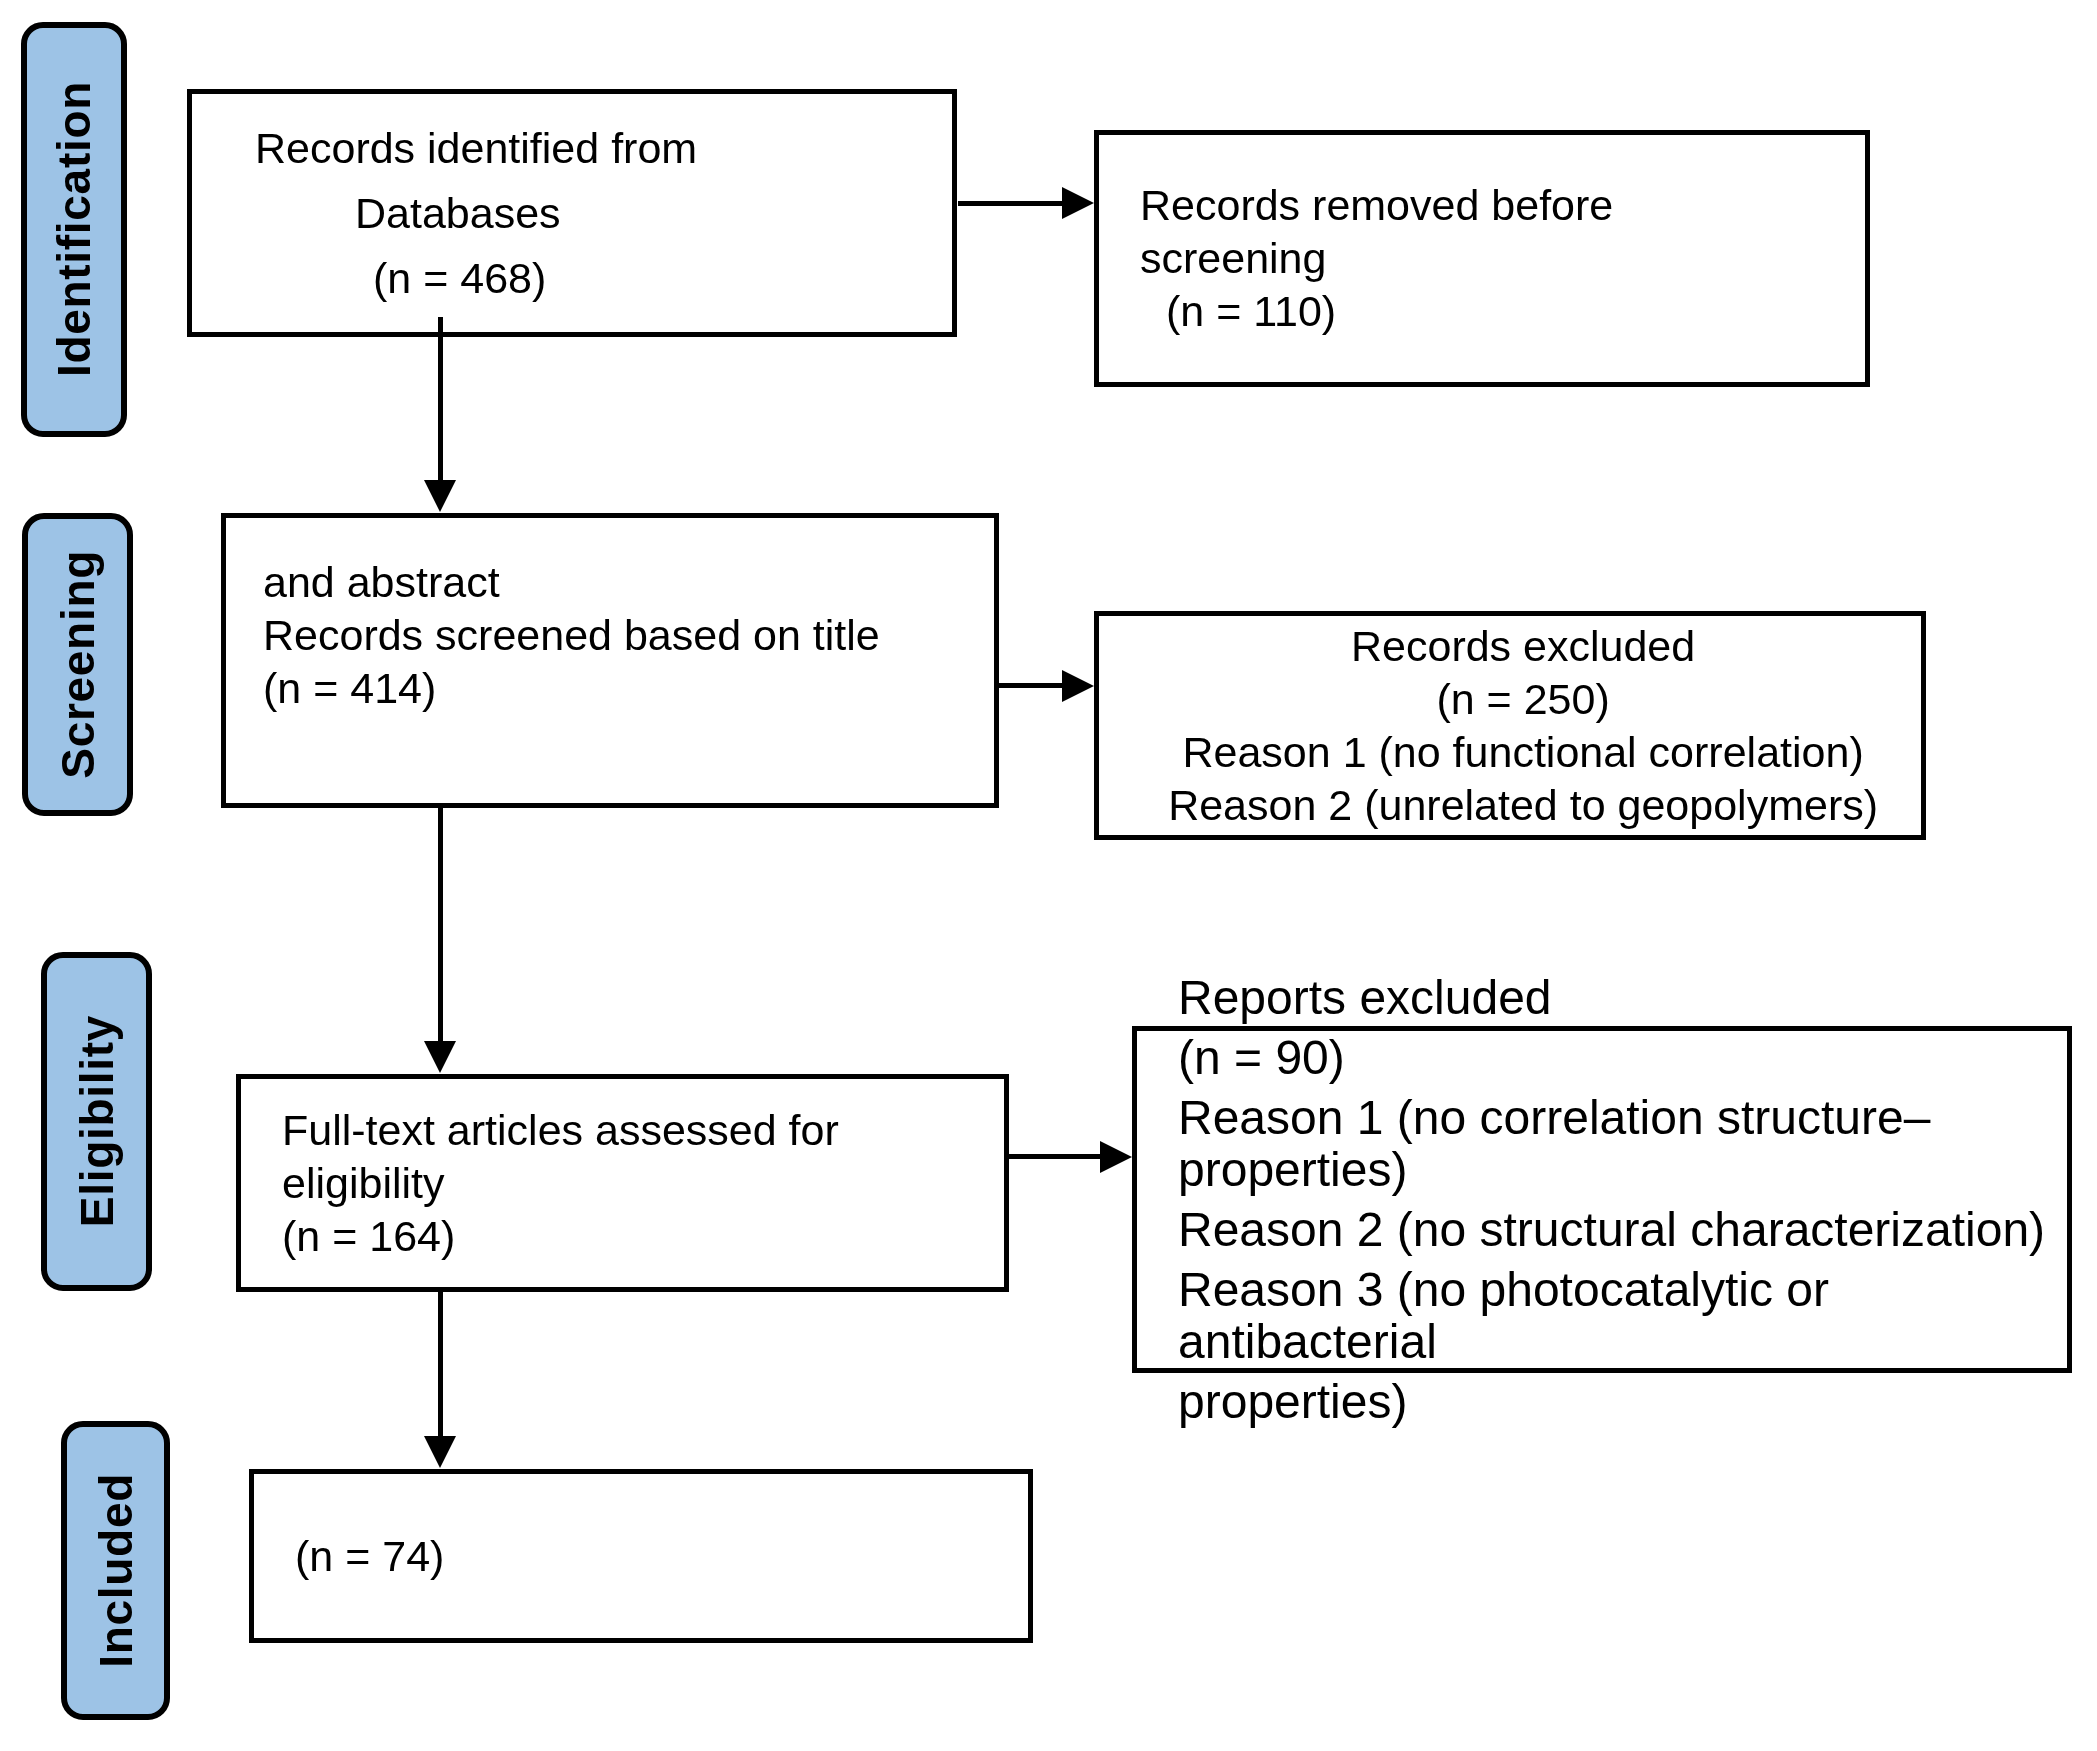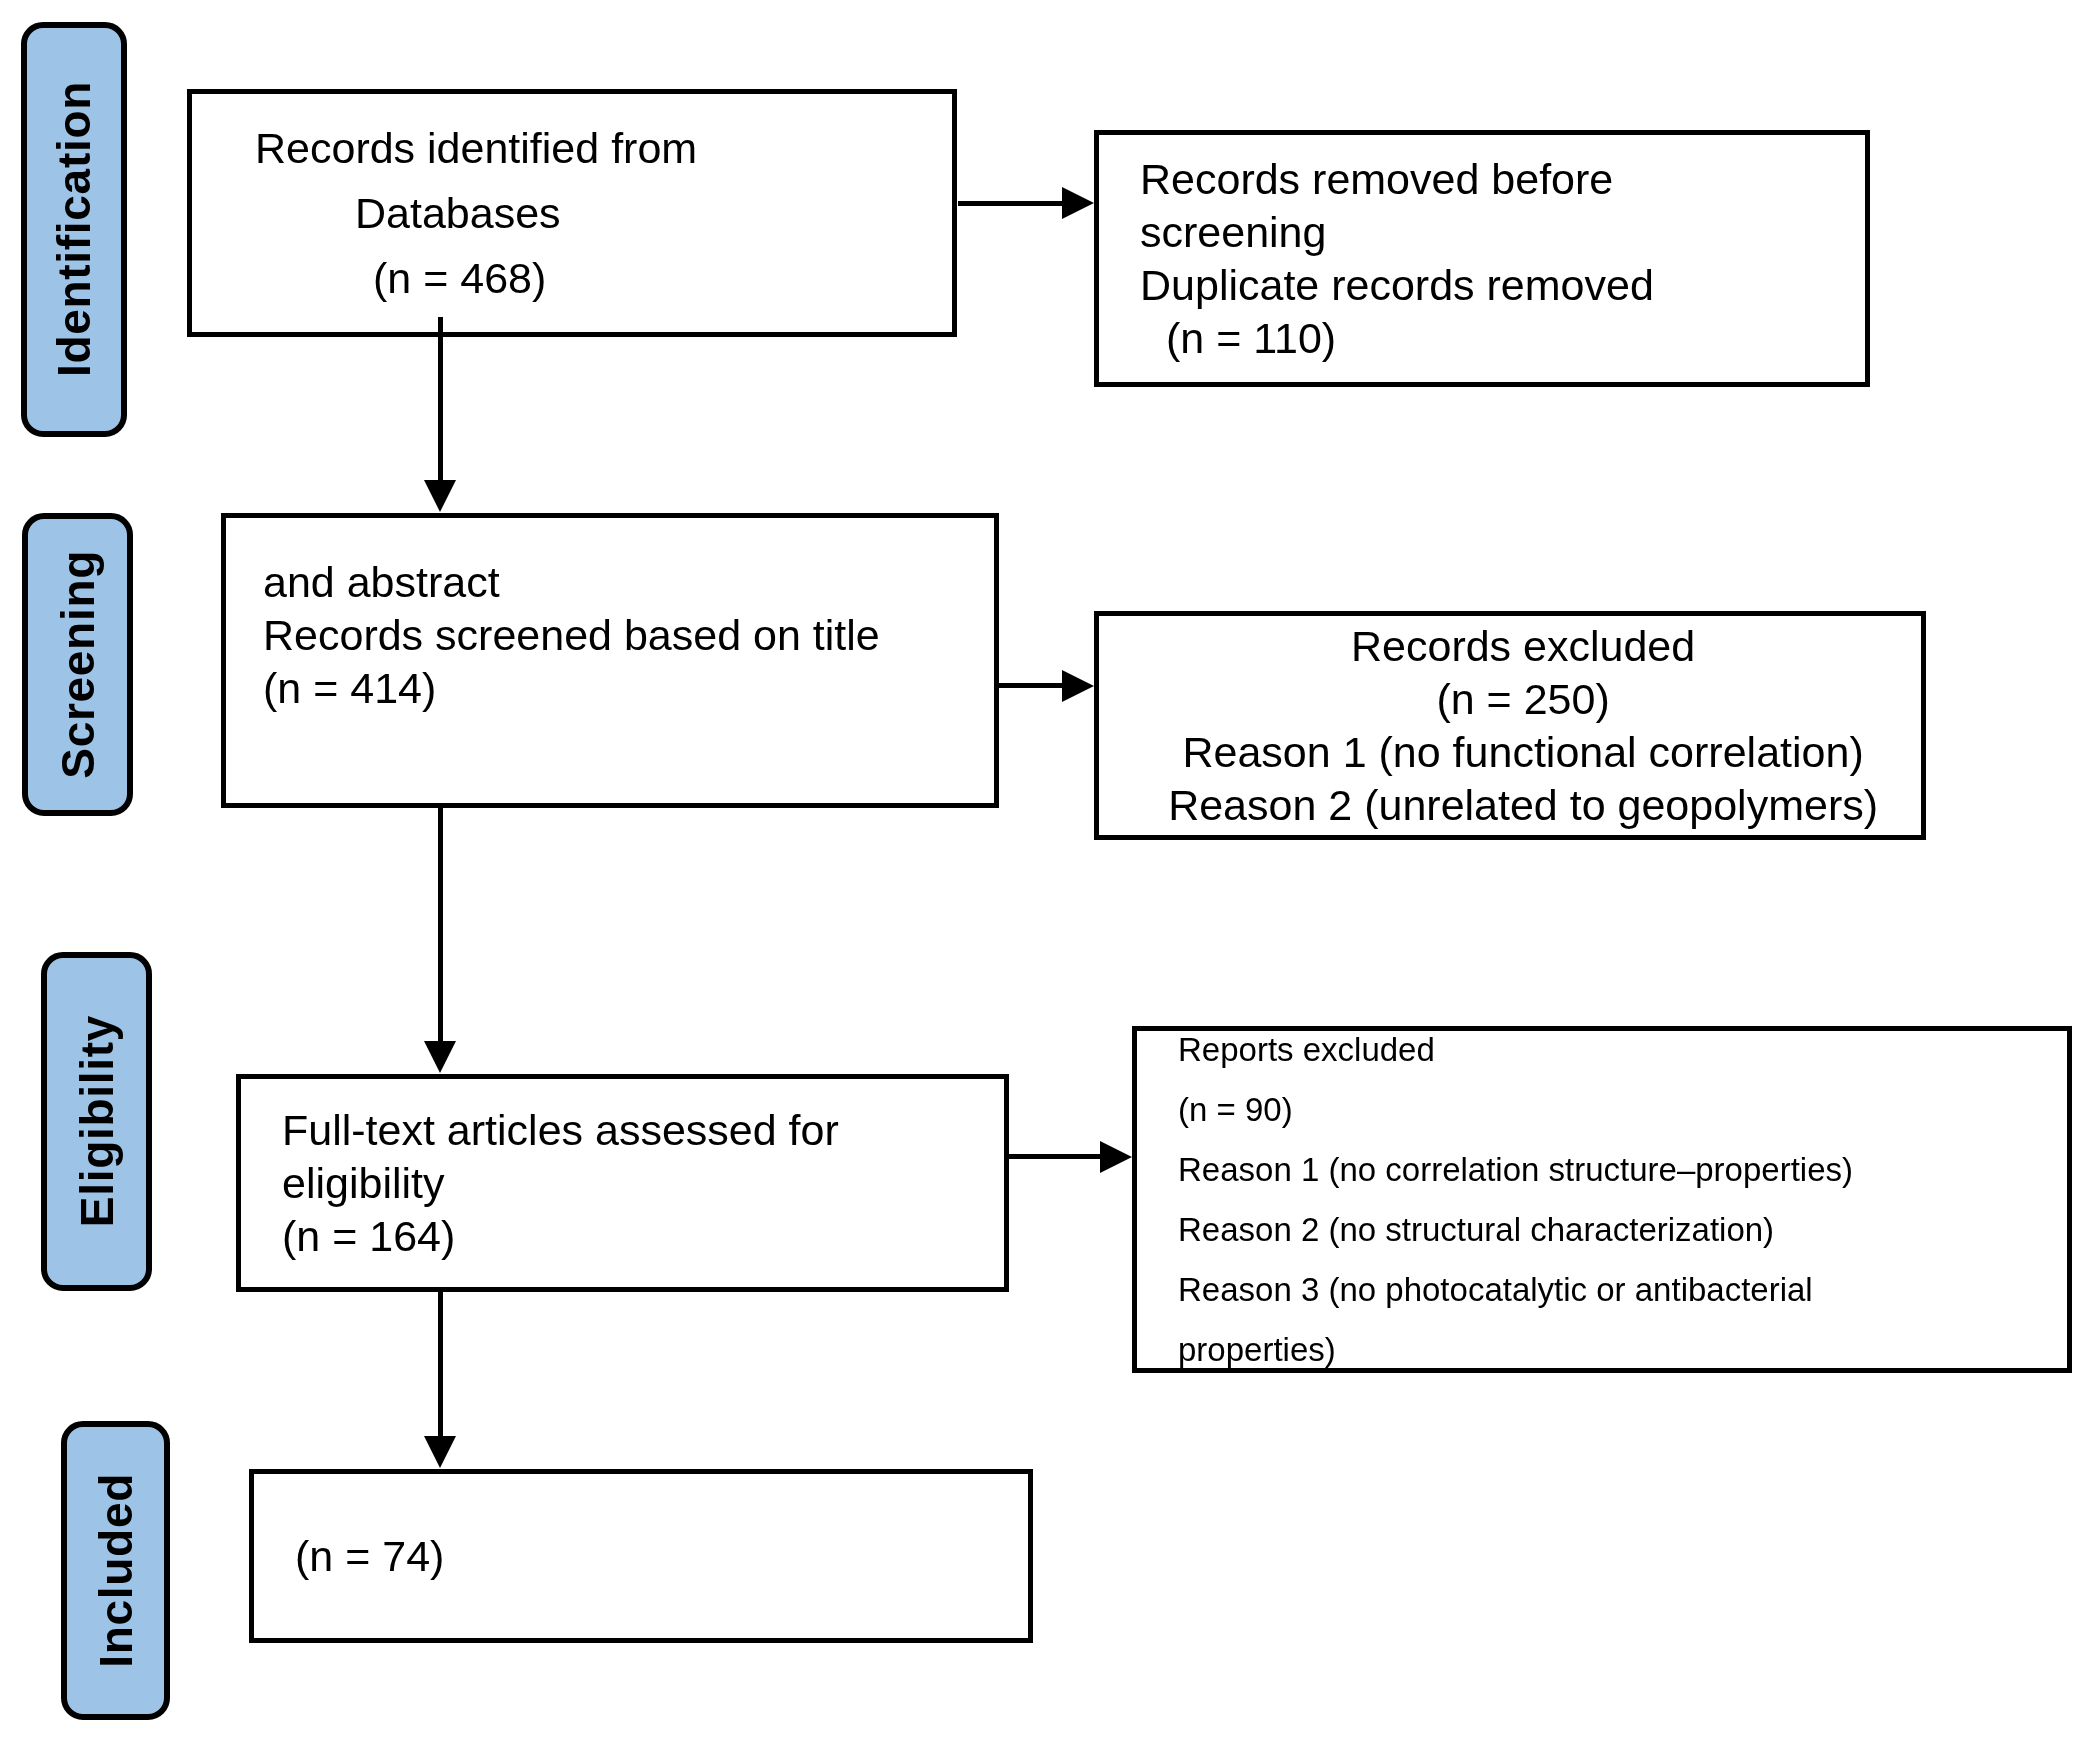--- a/index.html
+++ b/index.html
@@ -32,21 +32,21 @@
   
   .fbox {
     position: absolute;
     background: #fff;
     border: 5.2px solid #000;
     box-sizing: border-box;
     display: flex; flex-direction: column; justify-content: center;
     font-size: 43px; line-height: 53px;
   }
   .fbox.top-align { justify-content: flex-start; padding-top: 38px; }
-  .fbox.small { font-size: 33px; line-height: 52px; gap: 8px; }
+  .fbox.small { font-size: 48px; line-height: 52px; gap: 8px; }
   .fbox.loose { line-height: 65px; }
   .pl-85 { padding-left: 63px; padding-right: 14.8px; }
   .pl-55 { padding-left: 41px; padding-right: 14.8px; }
   .pl-50 { padding-left: 37px; padding-right: 14.8px; }
   .ind-135 { padding-left: 100px; }
   .ind-160 { padding-left: 118px; }
   .ind-35  { padding-left: 26px; }
 
   
   .shaft-h { position: absolute; height: 5.2px; background: #000; }
@@ -84,21 +84,20 @@
 
   <div class="fbox loose pl-85" style="left:187px; top:89px; width:770px; height:248px;">
     <div>Records identified from</div>
     <div class="ind-135">Databases</div>
     <div class="ind-160">(n = 468)</div>
   </div>
 
   <div class="fbox pl-55" style="left:1094px; top:130px; width:776px; height:257px;">
     <div>Records removed before</div>
     <div>screening</div>
-    <div>Duplicate records removed</div>
     <div class="ind-35">(n = 110)</div>
   </div>
 
   <div class="fbox top-align pl-50" style="left:221px; top:513px; width:778px; height:295px;">
     <div>and abstract</div>
     <div>Records screened based on title</div>
     <div>(n = 414)</div>
   </div>
 
   <div class="fbox pl-55" style="left:1094px; top:611px; width:832px; height:229px;align-items:center;">

